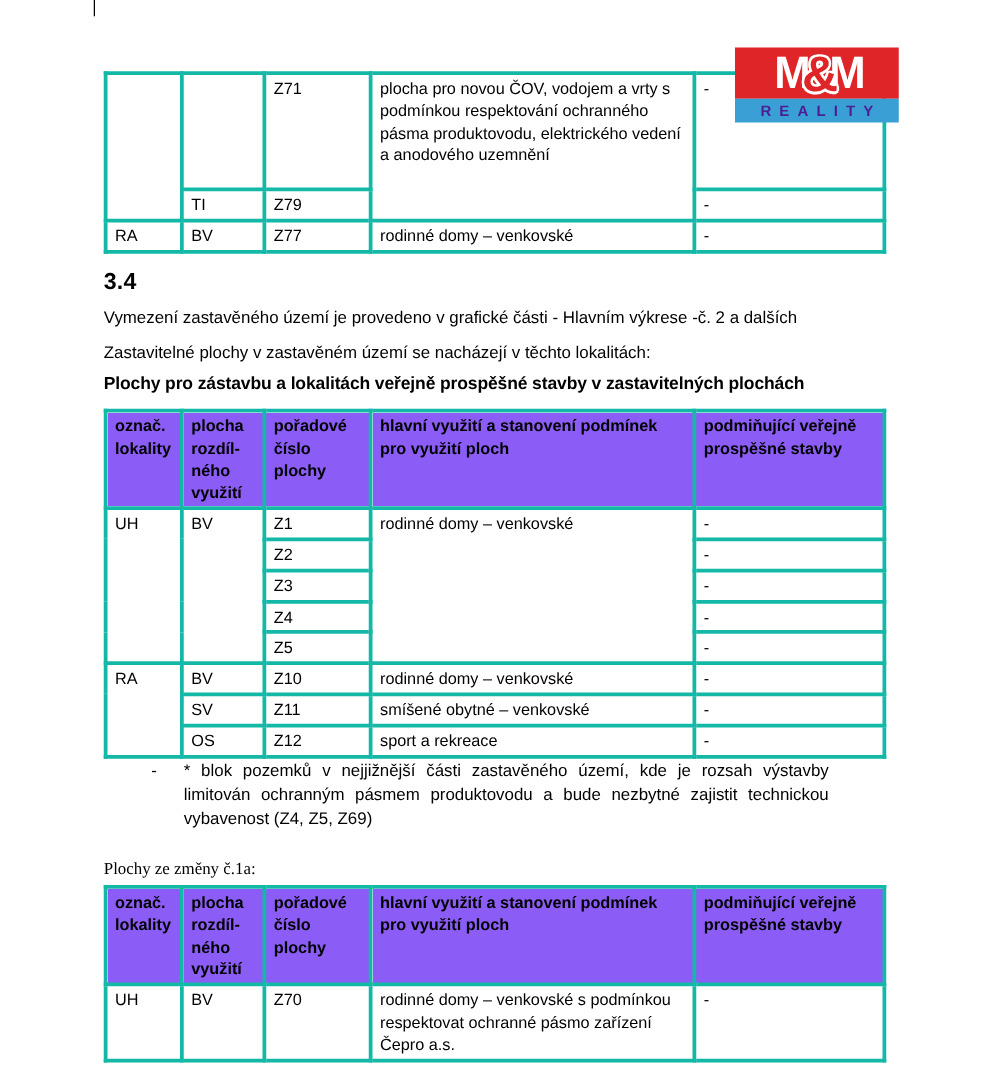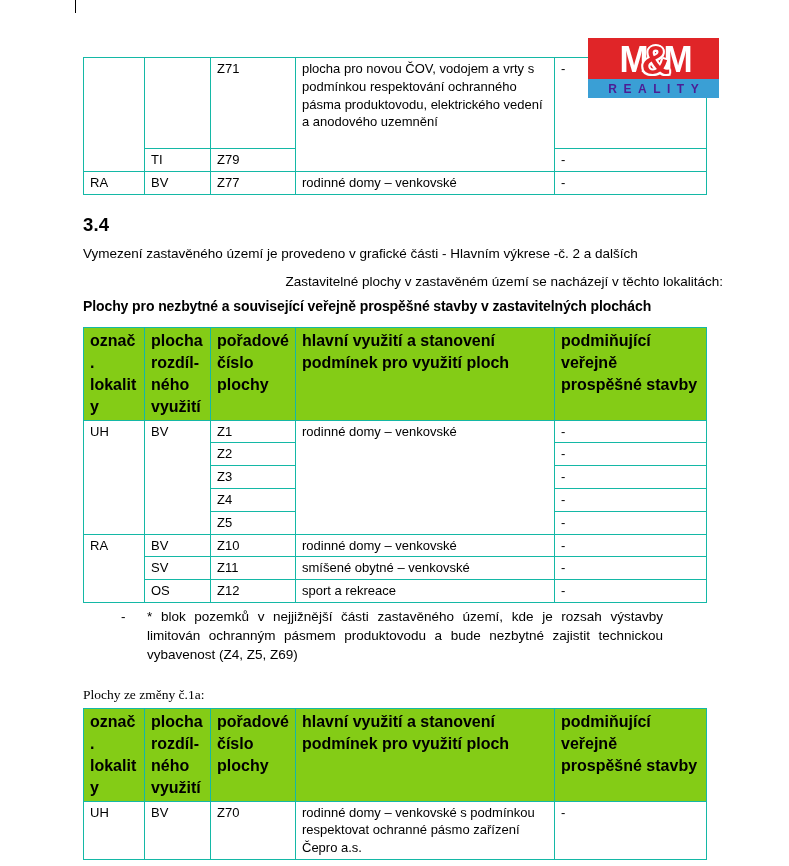--- a/index.html
+++ b/index.html
@@ -9,25 +9,25 @@
     position:relative;overflow:hidden;
   }
   .abs{position:absolute;}
 
   
   table.doc{
     border-collapse:collapse;table-layout:fixed;width:623px;
     font-size:13px;line-height:1.37;
   }
   table.doc td,table.doc th{
-    border:1px solid #14b8a6;vertical-align:top;text-align:left;
+    border:3px solid #14b8a6;vertical-align:top;text-align:left;
     padding:2px 5px 2px 6px;overflow:hidden;word-wrap:break-word;
   }
   table.doc th{
-    background:#84cc16;font-weight:bold;font-size:16px;
+    background:#8b5cf6;font-weight:bold;font-size:13px;
   }
   .hdr-row th{height:62px;}
   .hdr-row2 th{height:67px;}
   .r25{height:20px;}
   .r91 td{height:86px;}
   .r26{height:21px;}
   .r58 td{height:53px;}
 
   
   .h-main{
@@ -111,22 +111,22 @@
     <span class="m">M</span>
   </div>
   <div class="logo-blue">REALITY</div>
 </div>
 
 <div class="h-main abs" style="left:83px;top:214px;width:640px;">
   <span class="num">3.4</span>
 </div>
 
 <div class="para abs" style="left:83px;top:246px;width:640px;">Vymezení zastavěného území je provedeno v grafické části - Hlavním výkrese -č. 2 a dalších</div>
-<div class="para abs" style="left:83px;top:274px;width:640px;text-align:right;">Zastavitelné plochy v zastavěném území se nacházejí v těchto lokalitách:</div>
-<div class="bold-caption abs" style="left:83px;top:298px;width:640px;">Plochy pro nezbytné a související veřejně prospěšné stavby v zastavitelných plochách</div>
+<div class="para abs" style="left:83px;top:274px;width:640px;">Zastavitelné plochy v zastavěném území se nacházejí v těchto lokalitách:</div>
+<div class="bold-caption abs" style="left:83px;top:298px;width:640px;">Plochy pro zástavbu a lokalitách veřejně prospěšné stavby v zastavitelných plochách</div>
 
 <table class="doc abs" style="left:83px;top:327px;">
   <colgroup>
       <col style="width:61px">
       <col style="width:66px">
       <col style="width:85px">
       <col style="width:259px">
       <col style="width:152px">
     </colgroup>
   <tbody>

